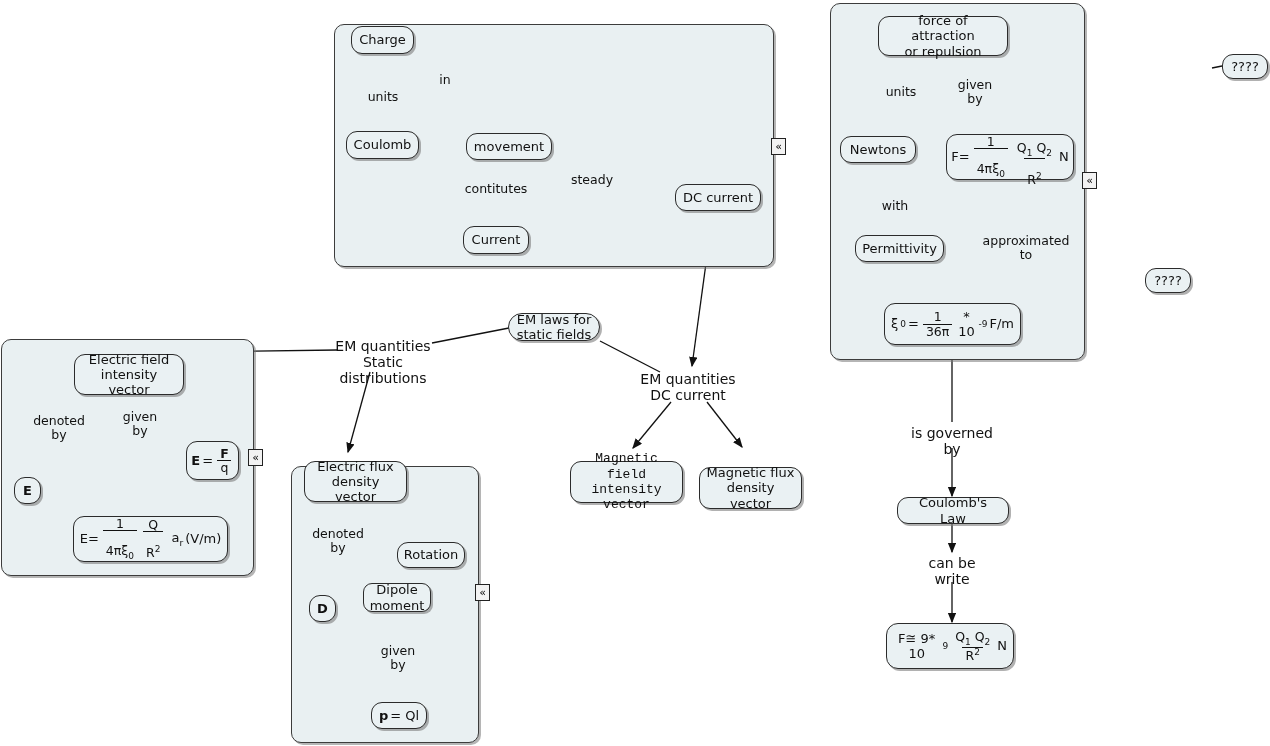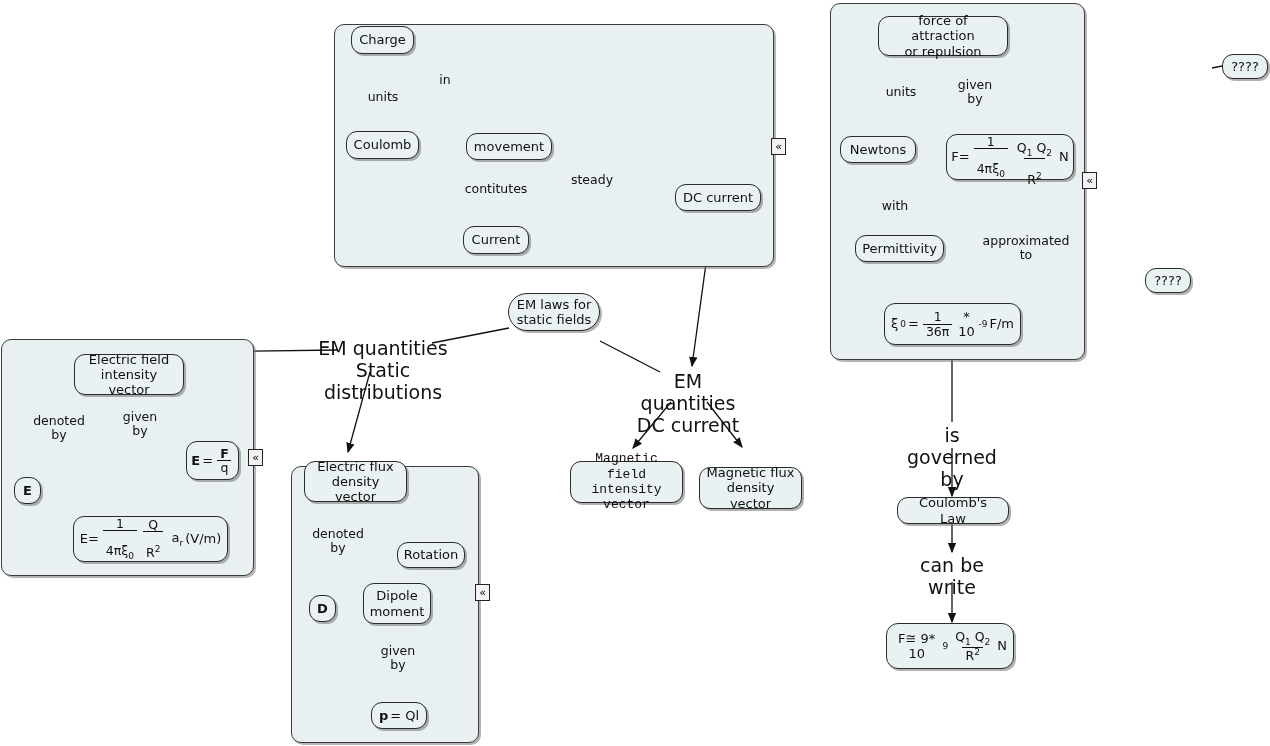--- a/index.html
+++ b/index.html
@@ -55,21 +55,21 @@
   
   .linklabel {
     position: absolute;
     font-size: 12.5px;
     color: #111;
     text-align: center;
     line-height: 1.15;
     white-space: pre-line;
     background: transparent;
   }
-  .linklabel.big { font-size: 19px; }
+  .linklabel.big { font-size: 14px; }
 
   
   .collapse {
     position: absolute;
     width: 15px; height: 17px;
     background: #f2f2f2;
     border: 1px solid #222;
     box-sizing: border-box;
     font-size: 11px;
     line-height: 15px;
@@ -177,21 +177,21 @@
   <div class="node" style="left:466px; top:133px; width:86px; height:27px;">movement</div>
 
   <div class="linklabel" style="left:458px; top:182px; width:76px;">contitutes</div>
 
   <div class="node" style="left:463px; top:226px; width:66px; height:28px;">Current</div>
 
   <div class="linklabel" style="left:566px; top:173px; width:52px;">steady</div>
 
   <div class="node" style="left:675px; top:184px; width:86px; height:27px;">DC current</div>
 
-  <div class="node" style="left:508px; top:293px; width:92px; height:38px;border-radius:19px;">EM laws for
+  <div class="node" style="left:508px; top:313px; width:92px; height:28px;border-radius:19px;">EM laws for
 static fields</div>
 
   <div class="linklabel big" style="left:318px; top:338px; width:130px;">EM quantities
 Static distributions</div>
 
   <div class="linklabel big" style="left:632px; top:371px; width:112px;">EM quantities
 DC current</div>
 
   <div class="node" style="left:570px; top:461px; width:113px; height:42px;font-family:Liberation Mono, monospace;">Magnetic field
 intensity vector</div>
@@ -314,21 +314,21 @@
   <div class="node" style="left:304px; top:461px; width:103px; height:41px;">Electric flux
 density vector</div>
 
   <div class="linklabel" style="left:305px; top:527px; width:66px;">denoted
 by</div>
 
   <div class="node bold" style="left:309px; top:595px; width:27px; height:27px;">D</div>
 
   <div class="node" style="left:397px; top:542px; width:68px; height:26px;">Rotation</div>
 
-  <div class="node" style="left:363px; top:583px; width:68px; height:41px;">Dipole
+  <div class="node" style="left:363px; top:583px; width:68px; height:29px;border-radius:9px;">Dipole
 moment</div>
 
   <div class="linklabel" style="left:375px; top:644px; width:46px;">given
 by</div>
 
   <div class="node" style="left:371px; top:702px; width:56px; height:27px;">
     <span class="mrow">
       <span class="vecb">p</span>
       <span>= Ql</span>
     </span>

